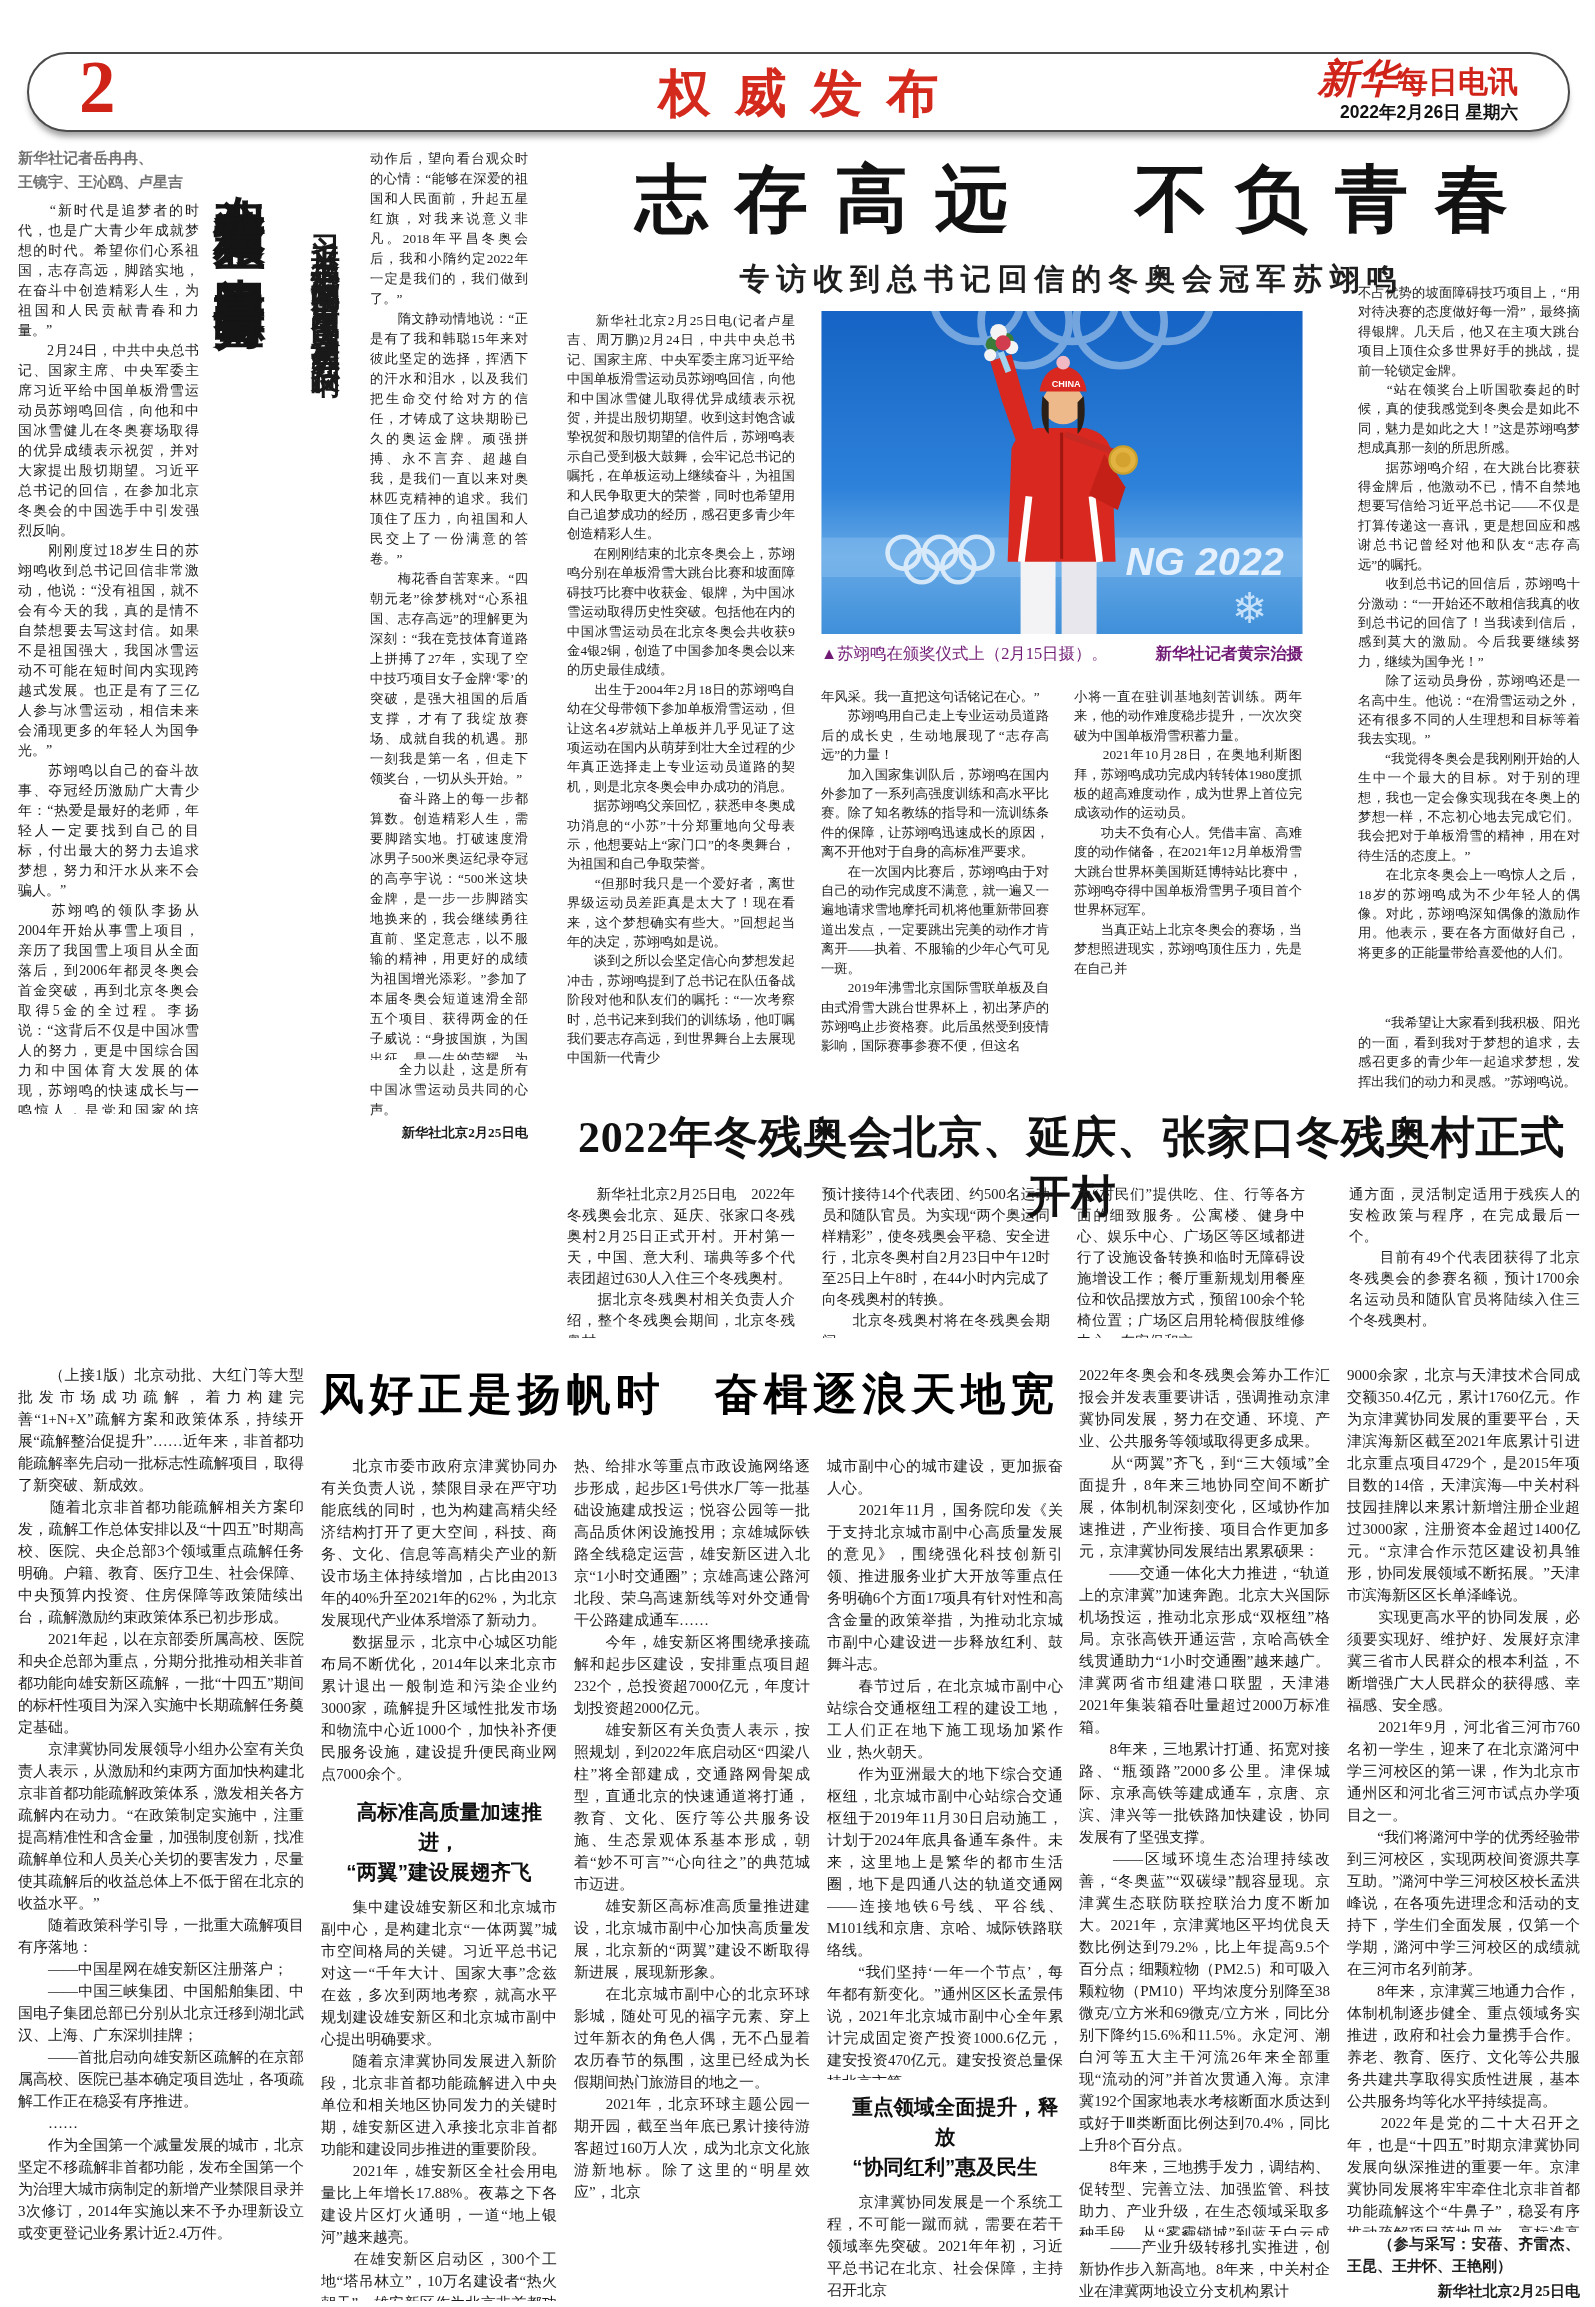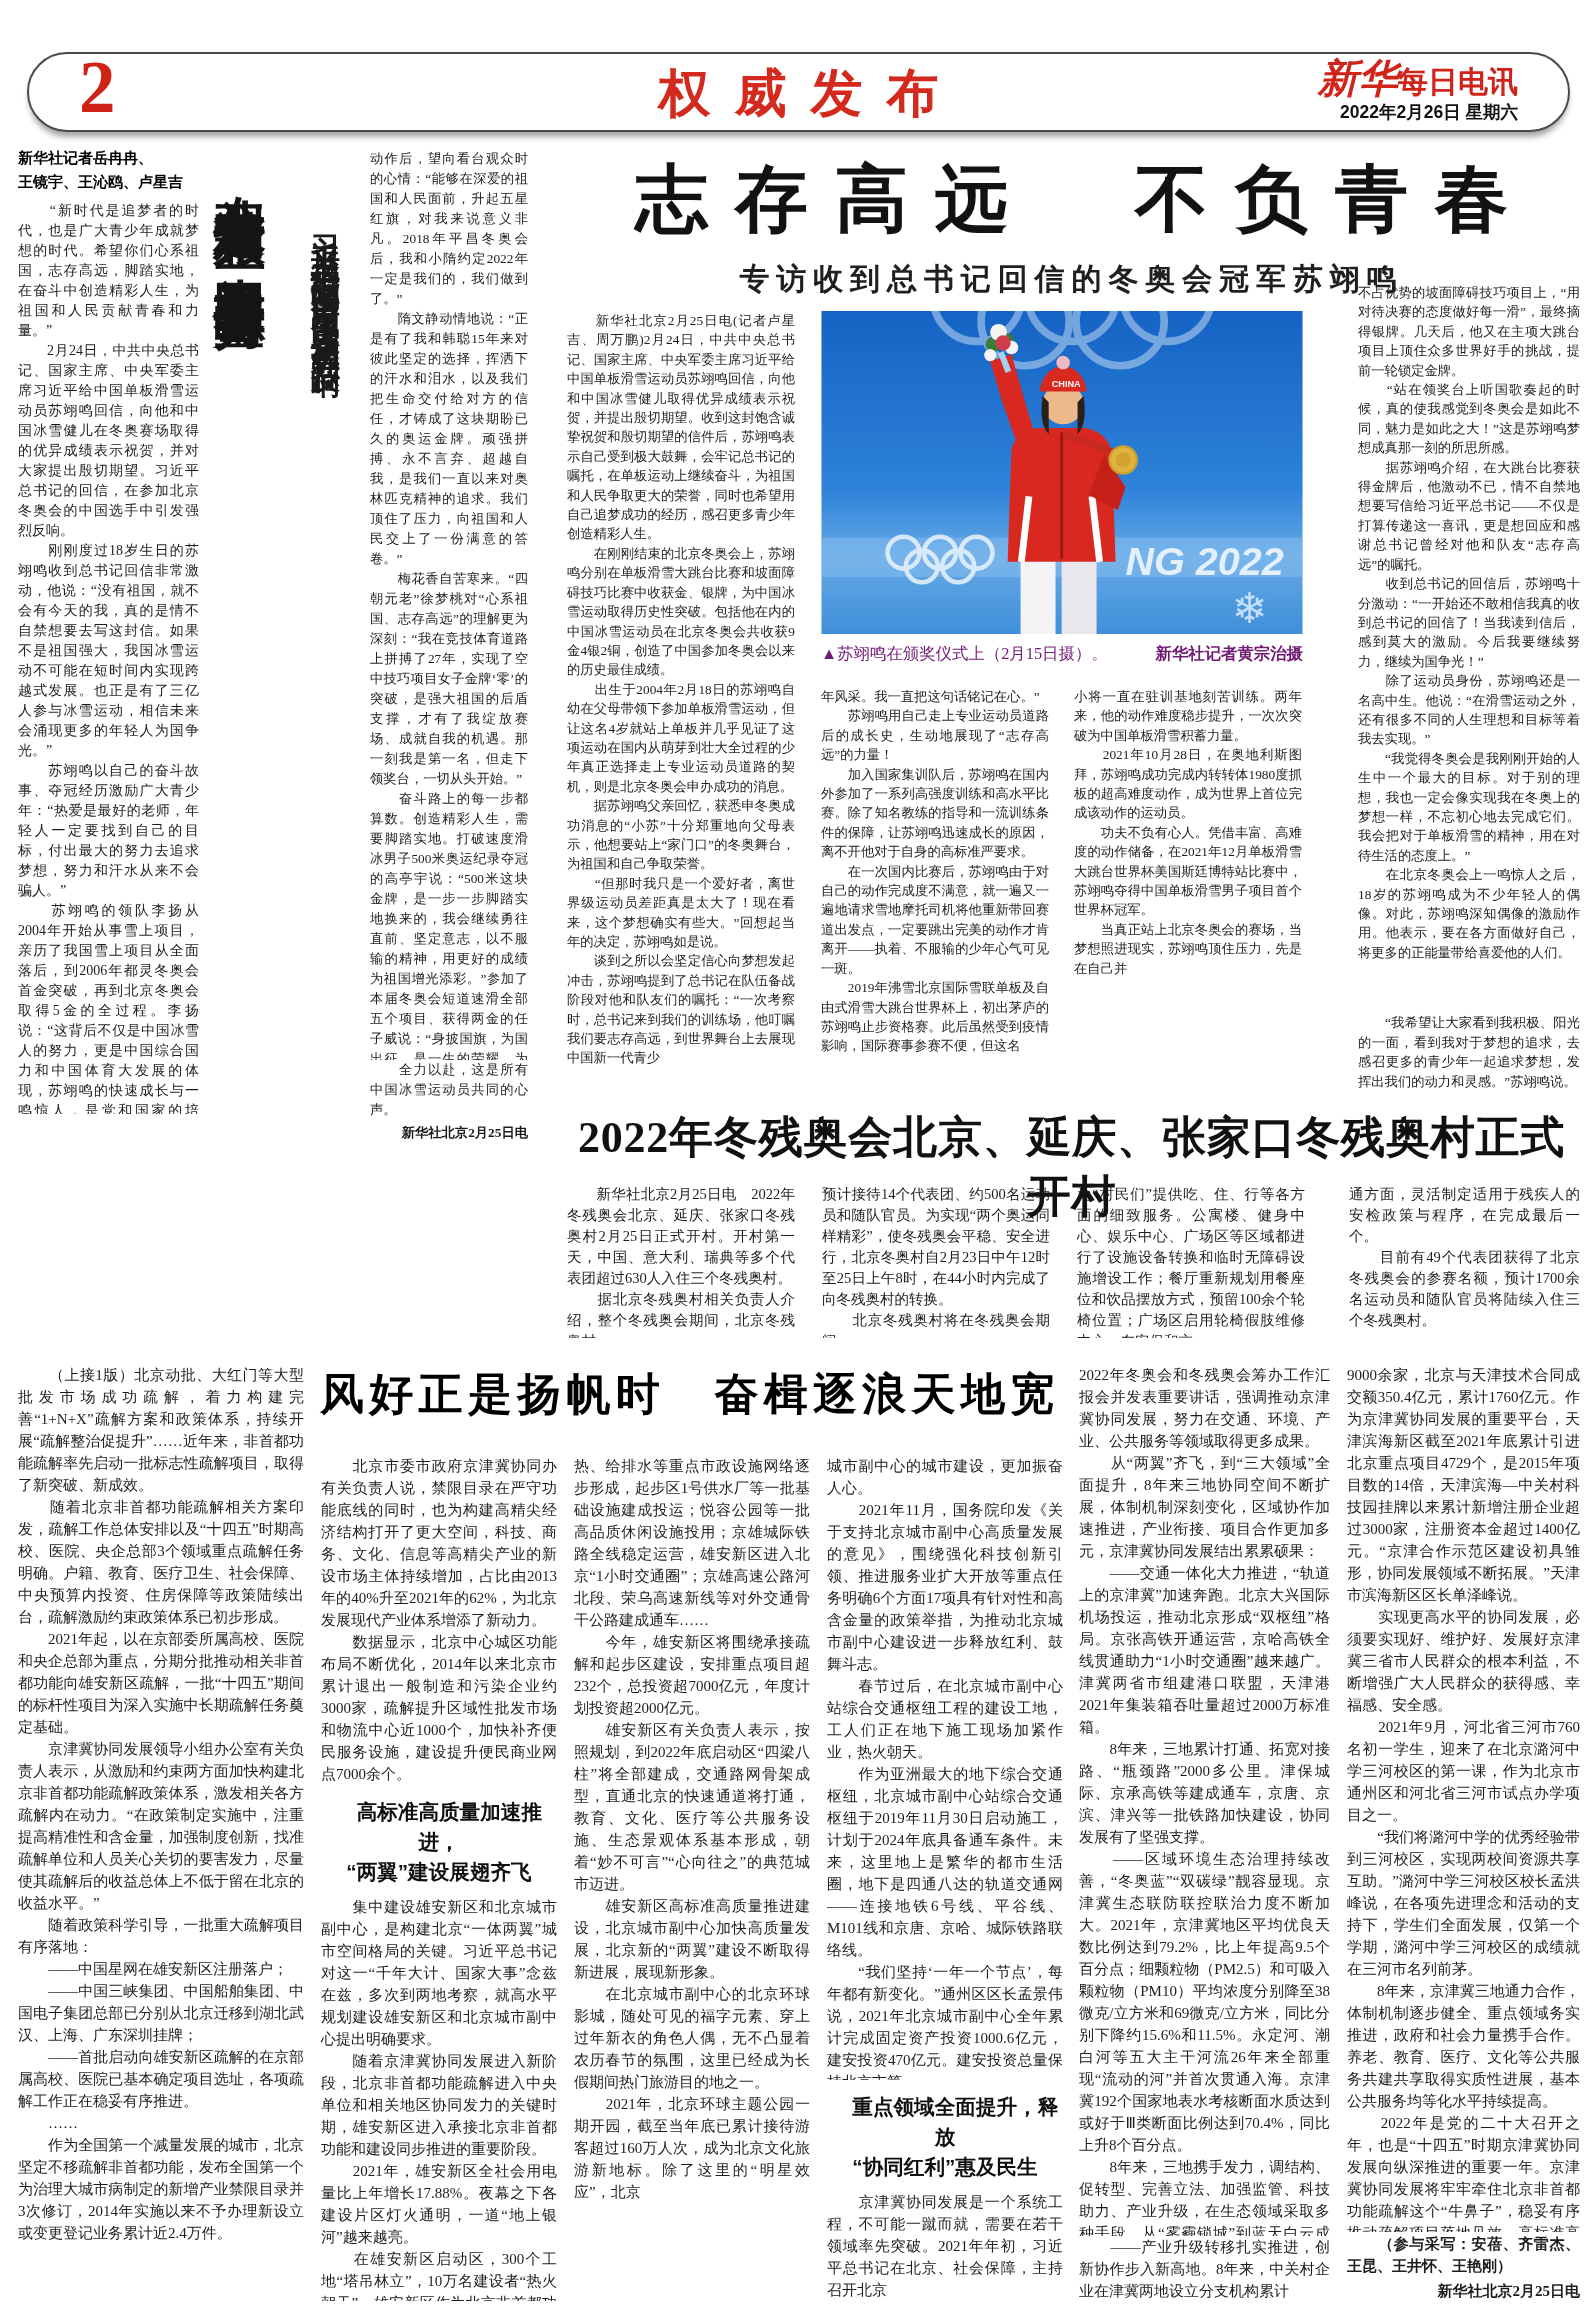--- a/index.html
+++ b/index.html
@@ -12,21 +12,21 @@
   .page-num{position:absolute;left:50px;top:-7.6px;font-size:73px;font-weight:900;color:#cf2318;
     font-family:"Liberation Serif",serif;}
   .section-title{position:absolute;left:0;right:0;top:4.6px;text-align:center;font-size:52px;font-weight:900;
     color:#d42a1e;letter-spacing:24px;text-indent:24px;font-family:"Liberation Serif",serif;}
   .masthead{position:absolute;right:50px;top:3px;text-align:right;line-height:1.1;}
   .logo-xinhua{font-size:40px;font-weight:900;font-style:italic;color:#d0241b;font-family:"Liberation Serif",serif;}
   .logo-rest{font-size:30px;font-weight:900;color:#d0241b;font-family:"Liberation Sans",sans-serif;}
   .masthead-date{font-size:17.5px;margin-top:2.3px;color:#111;font-family:"Liberation Sans",sans-serif;font-weight:600;}
   
   .byline{position:absolute;left:18px;top:146px;width:190px;font-family:"Liberation Sans",sans-serif;
-    font-weight:700;font-size:15px;line-height:23.6px;white-space:pre-line;color:#000000;}
+    font-weight:700;font-size:15px;line-height:23.6px;white-space:pre-line;color:#737373;}
   .la-col1{left:18px;top:201px;width:181px;height:913px;font-size:14px;line-height:20px;}
   .vtext{writing-mode:vertical-rl;text-orientation:upright;}
   .la-headline{position:absolute;left:195px;top:154px;width:79px;height:1020px;font-size:52px;font-weight:900;
     letter-spacing:3px;color:#151515;font-family:"Liberation Serif",serif;}
   .la-subhead{position:absolute;left:300px;top:213px;width:46px;height:906px;font-size:29px;font-weight:700;
     letter-spacing:5.3px;color:#1a1a1a;font-family:"Liberation Sans",sans-serif;}
   .la-col2{position:absolute;left:370px;top:149px;width:158px;height:994px;display:flex;flex-direction:column;
     font-size:13.3px;line-height:20px;}
   .fill{flex:1 1 auto;overflow:hidden;text-align:justify;white-space:pre-line;}
   .la-ending{text-align:justify;white-space:pre-line;}

